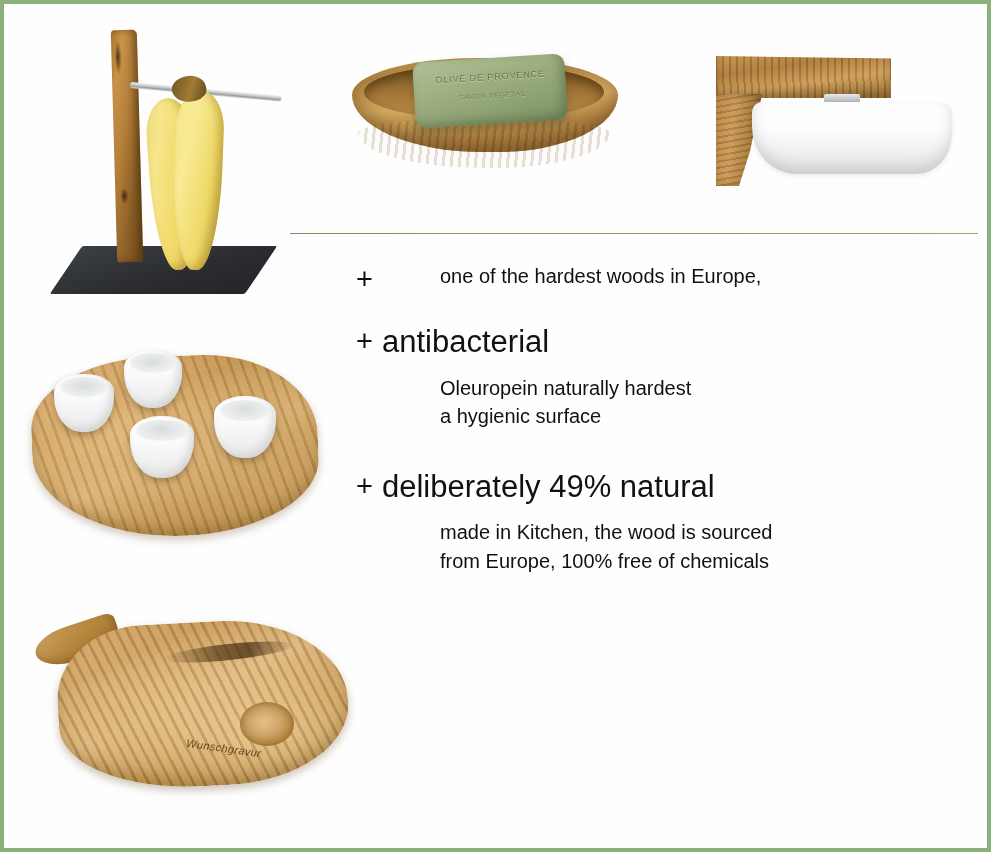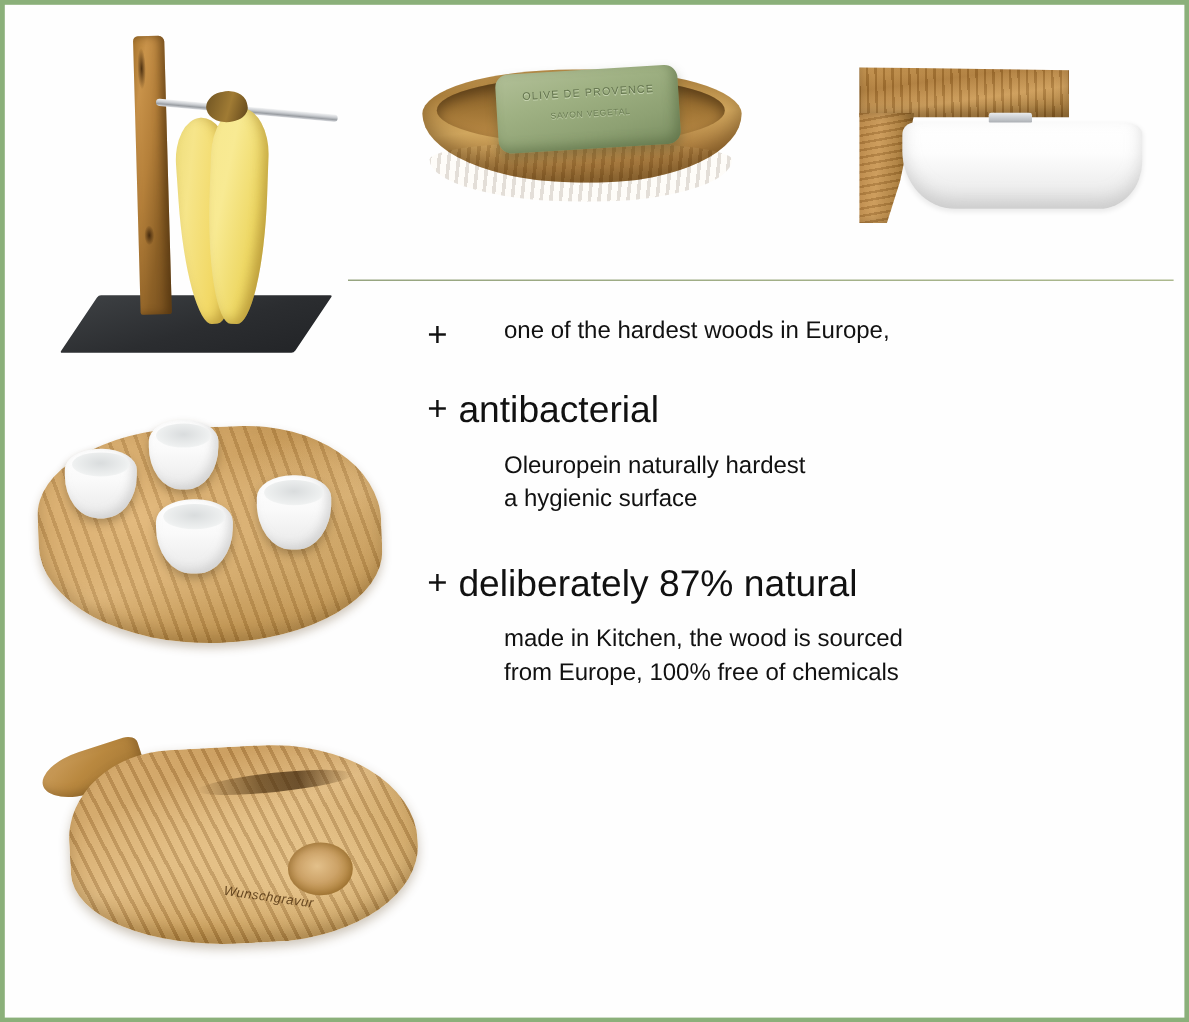--- a/index.html
+++ b/index.html
@@ -58,21 +58,21 @@
     top: 1px;
     font-size: 29px;
   }
   .feature-desc {
     margin-top: 14px;
     padding-left: 38px;
     font-size: 20px;
     color: #111111;
     line-height: 1.42;
   }
-  .feature-desc div { white-space: nowrap; }
+  .feature-desc div { white-space: nowrap; margin-left: 20px; }
   #feature-0 { margin-top: 28px; }
   #feature-1 { margin-top: 34px; }
   #feature-2 { margin-top: 38px; }
 
   
   .product { position: absolute; }
 
   
   #banana-holder { left: 50px; top: 20px; width: 235px; height: 285px; }
   .slate-base {
@@ -341,21 +341,21 @@
         <span class="plus">+</span><span>antibacterial</span>
       </div>
       <div class="feature-desc">
         <div>Oleuropein naturally hardest</div>
         <div>a hygienic surface</div>
       </div>
     </div>
 
     <div class="feature" id="feature-2">
       <div class="feature-head">
-        <span class="plus">+</span><span>deliberately 87% natural</span>
+        <span class="plus">+</span><span>deliberately 49% natural</span>
       </div>
       <div class="feature-desc">
         <div>made in Kitchen, the wood is sourced</div>
         <div>from Europe, 100% free of chemicals</div>
       </div>
     </div>
 
   </div>
 </div>
 

